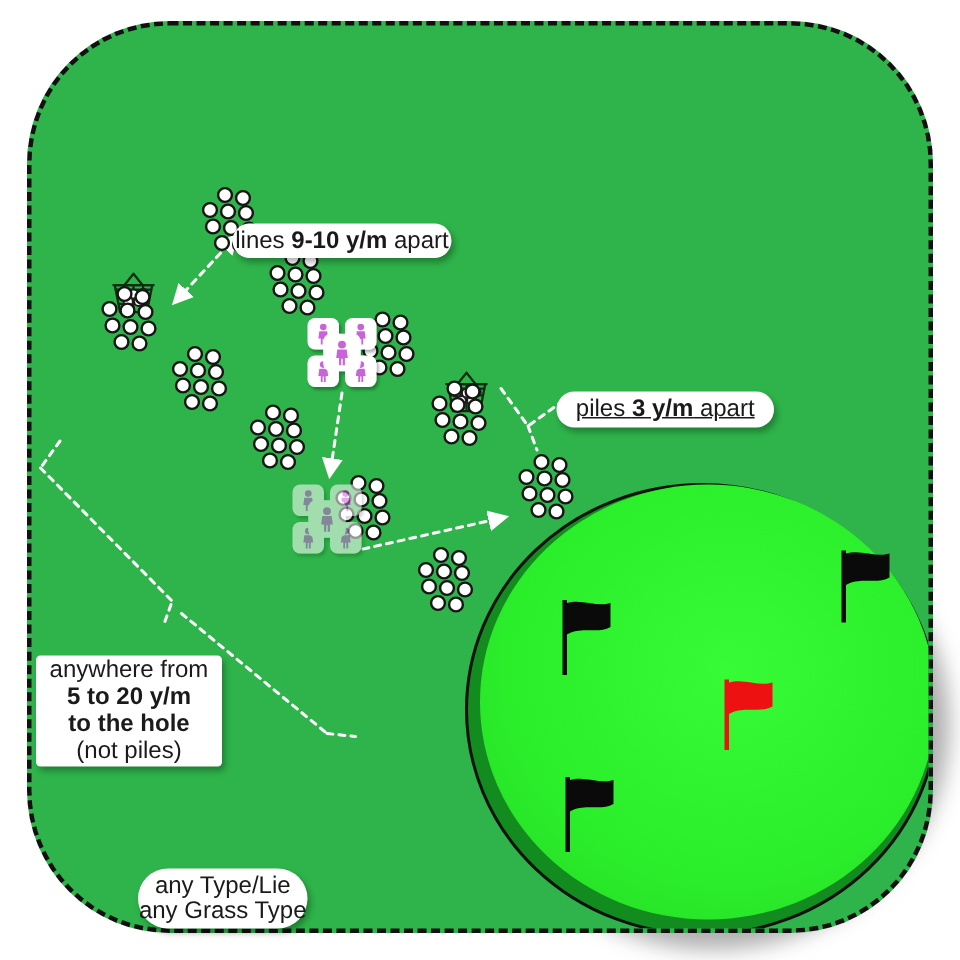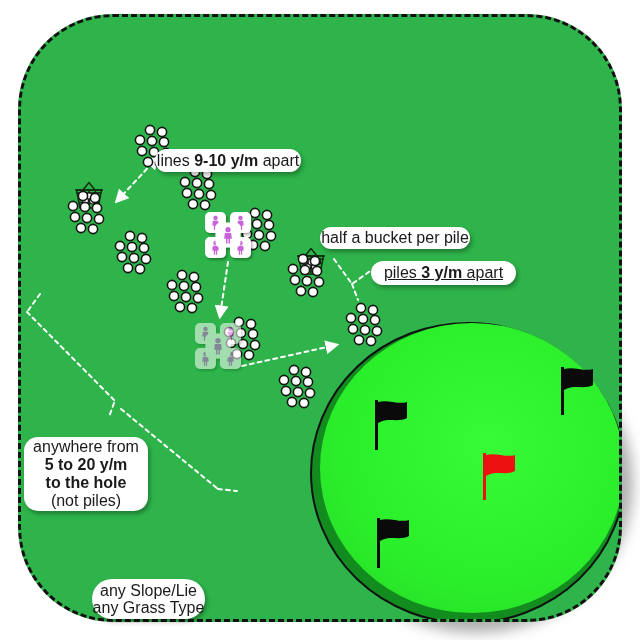--- a/index.html
+++ b/index.html
@@ -13,21 +13,21 @@
          background:#2eb44a;border:3px dashed #111;border-radius:95px;overflow:hidden;}
   #diagram-svg{position:absolute;left:0;top:0;}
   
   .pill{position:absolute;background:#fff;border-radius:14px;
         box-shadow:2px 3px 4px rgba(0,0,0,.30);
         display:flex;align-items:center;justify-content:center;
         font-size:16px;line-height:16px;white-space:pre;z-index:5;}
   .pill .b{font-weight:700;}
   .pill.multiline{flex-direction:column;white-space:normal;text-align:center;}
   .pill.badge{font-weight:700;font-size:14px;letter-spacing:.5px;border-radius:12px;}
-  .pill.box{border-radius:14px;line-height:18px;}
+  .pill.box{border-radius:3px;line-height:18px;}
 </style>
 </head>
 <body>
 
 <div id="stage">
 
   <div id="green-shadow"></div>
 
   <div id="field">
     <svg id="diagram-svg" width="598" height="602" viewBox="21 17 598 602">
@@ -249,33 +249,30 @@
           </g>
         </g>
     </svg>
   </div>
 
 
   <div class="pill" style="left:155px;top:149px;width:146px;height:23px;">
     <span>lines </span><span class="b">9-10 y/m</span><span> apart</span>
   </div>
 
-  <div class="pill" style="left:320px;top:227px;width:150px;height:22px;">
-    <span>half a bucket per pile</span>
-  </div>
 
   <div class="pill" style="left:371px;top:261px;width:145px;height:24px;text-decoration:underline;">
     <span>piles </span><span class="b">3 y/m</span><span> apart</span>
   </div>
 
   <div class="pill multiline box" style="left:24px;top:437px;width:124px;height:74px;">
     <div>anywhere from</div>
     <div class="b">5 to 20 y/m</div>
     <div class="b">to the hole</div>
     <div>(not piles)</div>
   </div>
 
   <div class="pill multiline" style="left:92px;top:579px;width:113px;height:40px;border-radius:20px;line-height:17px;">
-    <div>any Slope/Lie</div>
+    <div>any Type/Lie</div>
     <div>any Grass Type</div>
   </div>
 
 </div>
 
 </body></html>

